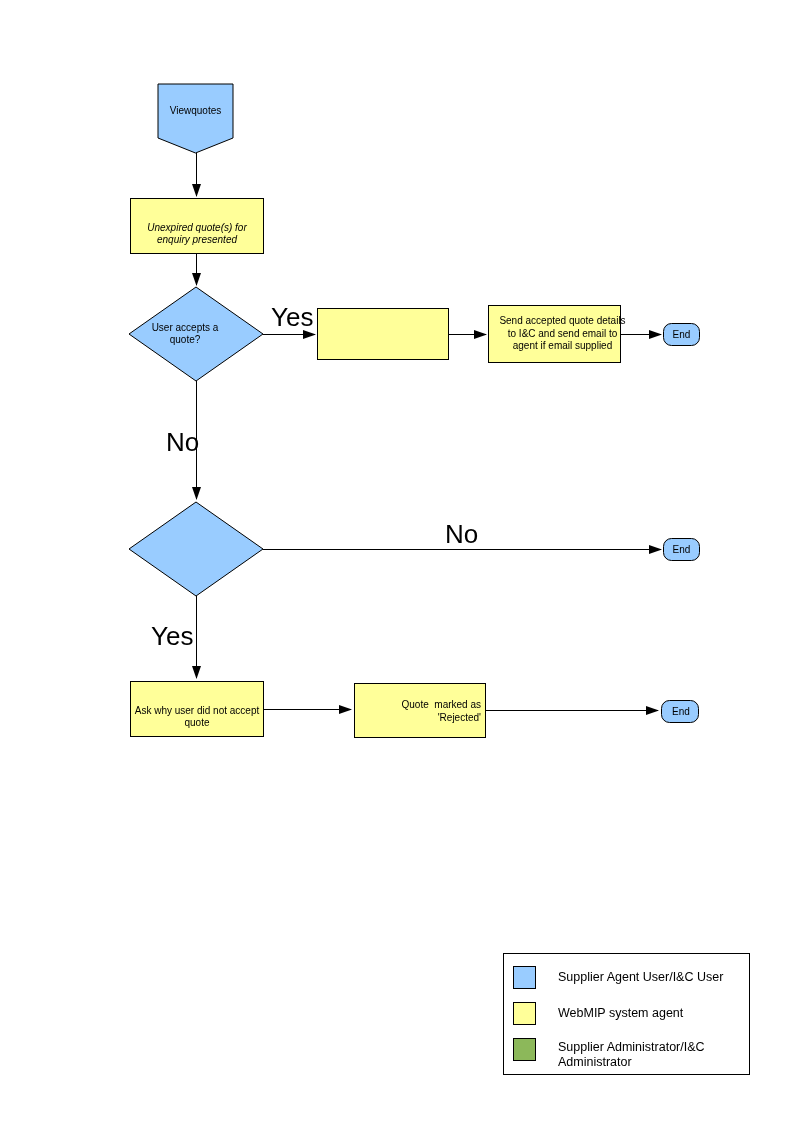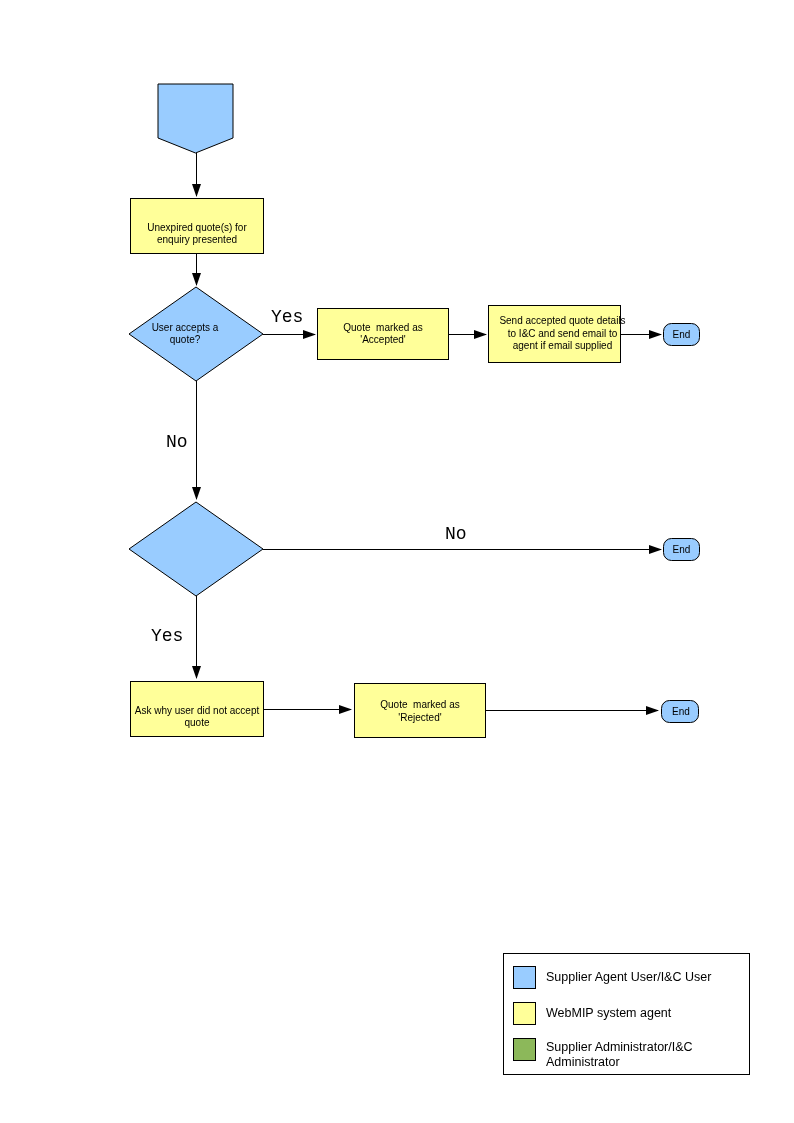--- a/index.html
+++ b/index.html
@@ -24,33 +24,33 @@
     font-size: 10px;
     line-height: 1.25;
     white-space: pre-wrap;
   }
   .end-label {
     font-size: 10px;
     line-height: 1;
   }
   .edge-label {
     position: absolute;
-    font-size: 18px;
+    font-size: 26px;
     line-height: 23px;
     white-space: nowrap;
-    font-family: Liberation Mono, monospace;
   }
   .legend-label {
     position: absolute;
     font-size: 12.5px;
     line-height: 15px;
     width: 190px;
     display: flex;
     align-items: center;
     text-align: left;
+    margin-left: 12px;
   }
   .legend-label.wrap { align-items: flex-start; }
 </style>
 </head>
 <body>
 
 <div class="canvas">
 
   <svg width="794" height="1123" viewBox="0 0 794 1123">
     <defs>
@@ -95,45 +95,45 @@
     <rect x="661.5" y="700.5" width="37" height="22" rx="8" stroke="#000000" stroke-width="1" fill="#99CCFF"></rect>
 
     <g>
       <rect x="503.5" y="953.5" width="246" height="121" fill="#ffffff" stroke="#000000" stroke-width="1"></rect>
       <rect x="513.5" y="966.5" width="22" height="22" stroke="#000000" stroke-width="1" fill="#99CCFF"></rect>
       <rect x="513.5" y="1002.5" width="22" height="22" stroke="#000000" stroke-width="1" fill="#FFFF99"></rect>
       <rect x="513.5" y="1038.5" width="22" height="22" stroke="#000000" stroke-width="1" fill="#8CB85A"></rect>
     </g>
   </svg>
 
+  <div class="overlay shape-label" style="left:158px; top:86px; width:75px; height:50px;">Viewquotes</div>
 
-  <div class="overlay shape-label" style="left:132px; top:200px; width:130px; height:68px;">Unexpired quote(s) for enquiry presented</div>
+  <div class="overlay shape-label" style="left:132px; top:200px; width:130px; height:68px;font-style:italic;">Unexpired quote(s) for enquiry presented</div>
 
   <div class="overlay shape-label" style="left:140px; top:291px; width:90px; height:86px;">User accepts a quote?</div>
 
   <div class="edge-label" style="left:271px; top:306px;">Yes</div>
 
-  <div class="overlay shape-label" style="left:322px; top:310px; width:122px; height:48px;">Quote  marked as 'Accepted'</div>
 
   <div class="overlay shape-label" style="left:490px; top:307px; width:129px; height:54px;padding-left:8px;">Send accepted quote details to I&amp;C and send email to agent if email supplied</div>
 
   <div class="overlay end-label" style="left:663px; top:323px; width:37px; height:23px;">End</div>
 
   <div class="edge-label" style="left:166px; top:431px;">No</div>
 
 
   <div class="edge-label" style="left:445px; top:523px;">No</div>
 
   <div class="overlay end-label" style="left:663px; top:538px; width:37px; height:23px;">End</div>
 
   <div class="edge-label" style="left:151px; top:625px;">Yes</div>
 
   <div class="overlay shape-label" style="left:132px; top:683px; width:130px; height:68px;">Ask why user did not accept quote</div>
 
-  <div class="overlay shape-label" style="left:359px; top:685px; width:122px; height:53px;">Quote  marked as 'Rejected'</div>
+  <div class="overlay shape-label" style="left:359px; top:685px; width:122px; height:53px;text-align:right;">Quote  marked as 'Rejected'</div>
 
   <div class="overlay end-label" style="left:662px; top:700px; width:38px; height:23px;">End</div>
 
   <div class="legend-label" style="left:546px; top:966px; height:23px;">Supplier Agent User/I&amp;C User</div>
 
   <div class="legend-label" style="left:546px; top:1002px; height:23px;">WebMIP system agent</div>
 
   <div class="legend-label wrap" style="left:546px; top:1040px; height:32px;">Supplier Administrator/I&amp;C Administrator</div>
 
 </div>

